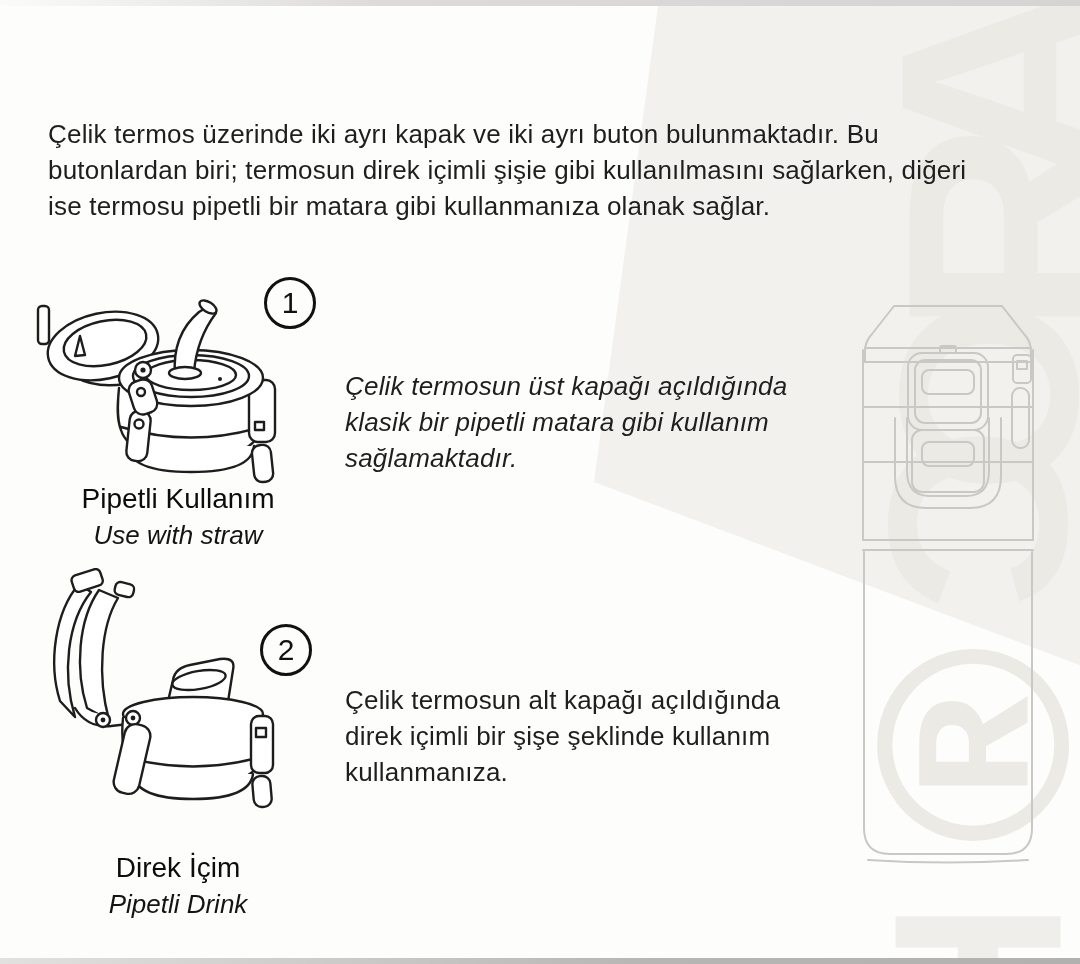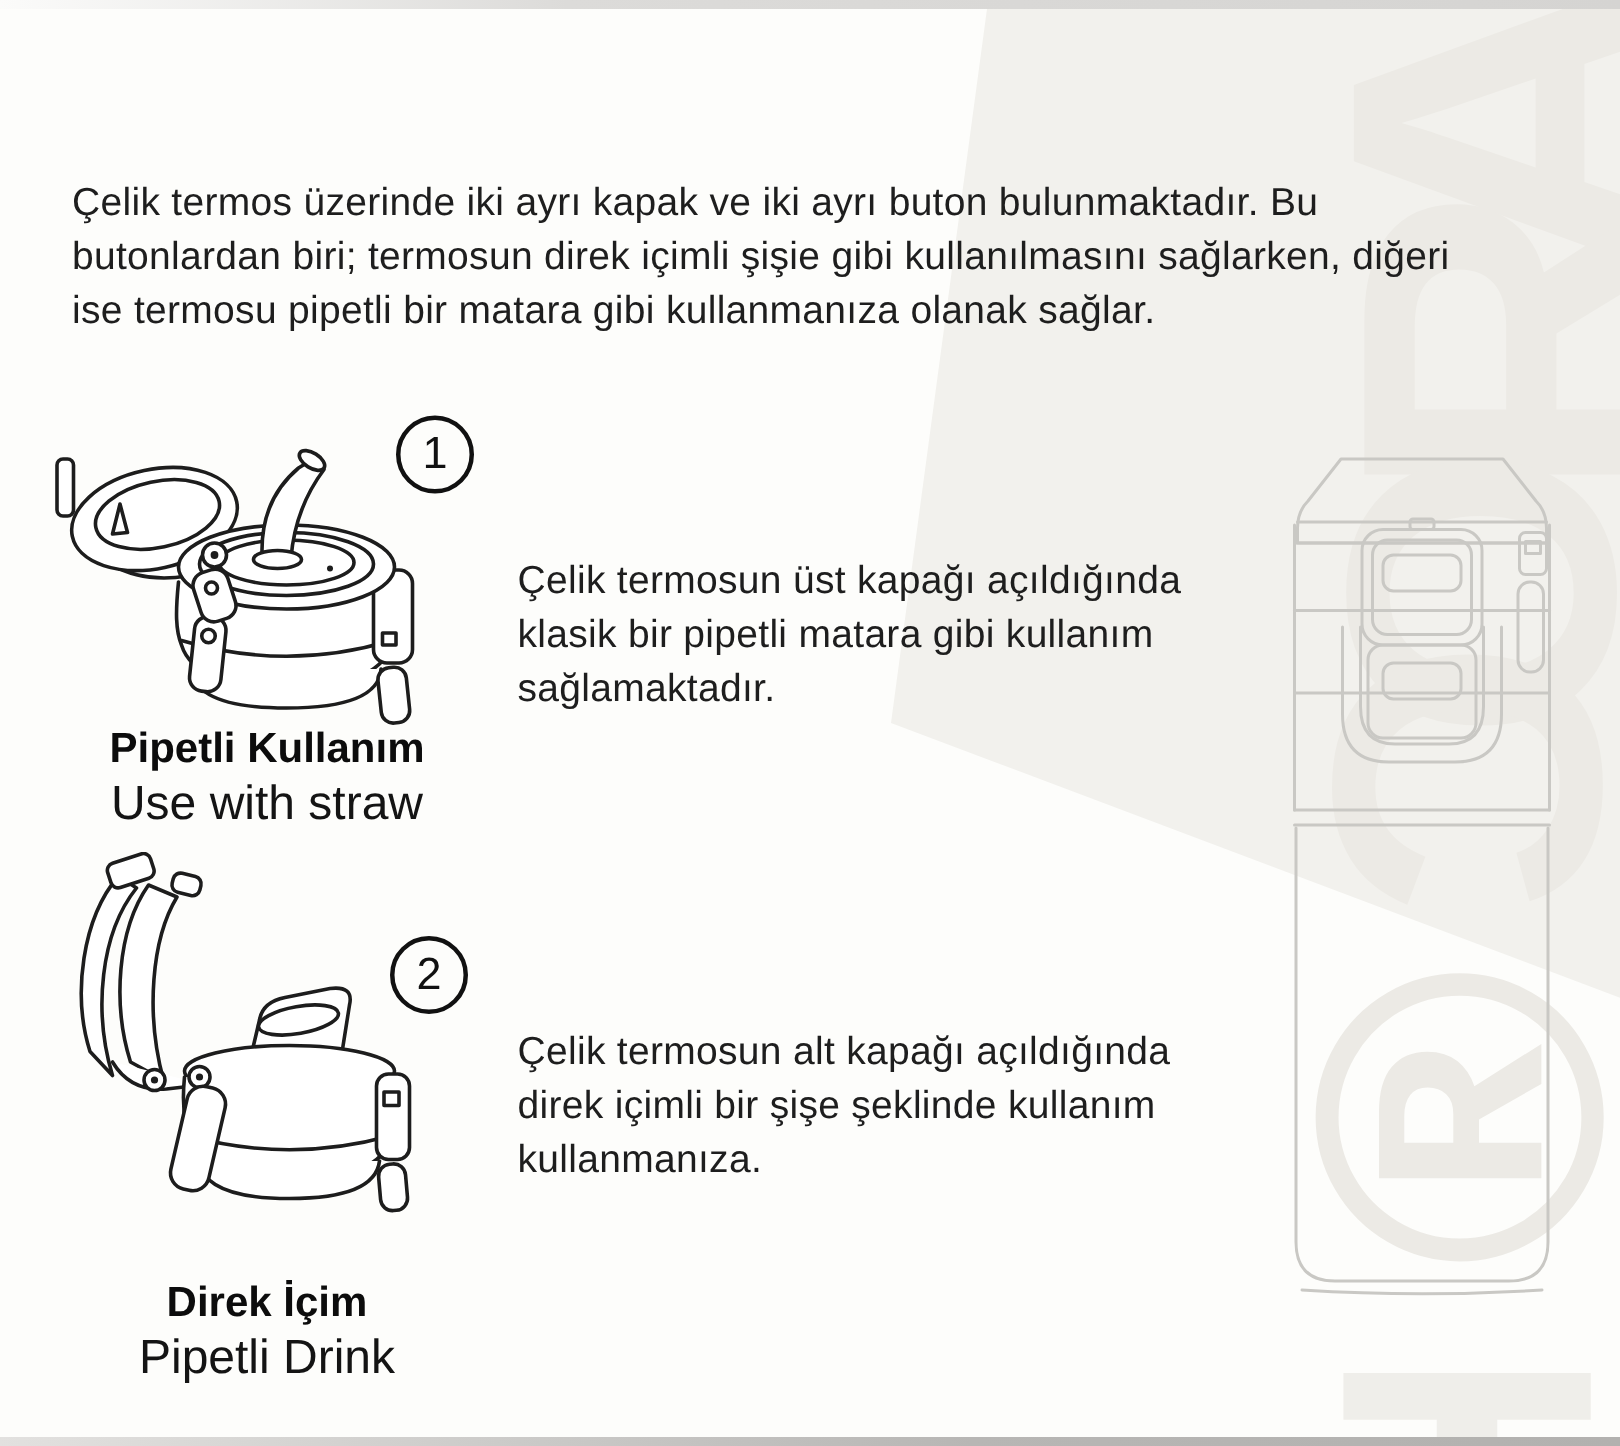--- a/index.html
+++ b/index.html
@@ -32,27 +32,27 @@
     background:linear-gradient(90deg,#e2e1df 0%,#b7b6b4 60%,#b2b1af 100%);}
   
   .intro{
     position:absolute;left:48px;top:116px;width:985px;margin:0;z-index:4;
     font-size:26px;line-height:36px;letter-spacing:.2px;white-space:pre-line;
   }
   .desc{
     position:absolute;left:345px;width:520px;margin:0;z-index:4;
     font-size:26px;line-height:36px;letter-spacing:.2px;white-space:pre-line;
   }
-  .desc1{top:368px;}
+  .desc1{top:368px;font-style:italic;}
   .desc2{top:682px;}
   .caption{position:absolute;left:30px;width:296px;text-align:center;z-index:4;}
   .cap1{top:480px;}
   .cap2{top:816px;margin-top:33px;}
-  .cap-tr{font-size:28px;font-weight:700;color:#0c0c0c;line-height:37px;}
-  .cap-en{font-size:32px;color:#141414;line-height:36px;}
+  .cap-tr{font-size:28px;font-weight:400;color:#0c0c0c;line-height:37px;}
+  .cap-en{font-size:26px;font-style:italic;color:#141414;line-height:36px;}
   
   .badge{
     position:absolute;width:46px;height:46px;border:3px solid #111;border-radius:50%;
     display:flex;align-items:center;justify-content:center;z-index:5;
     font-size:30px;color:#111;background:transparent;
   }
   .badge1{left:264px;top:277px;}
   .badge2{left:260px;top:624px;}
   .illus{position:absolute;z-index:4;}
   .illus1{left:15px;top:278px;}

